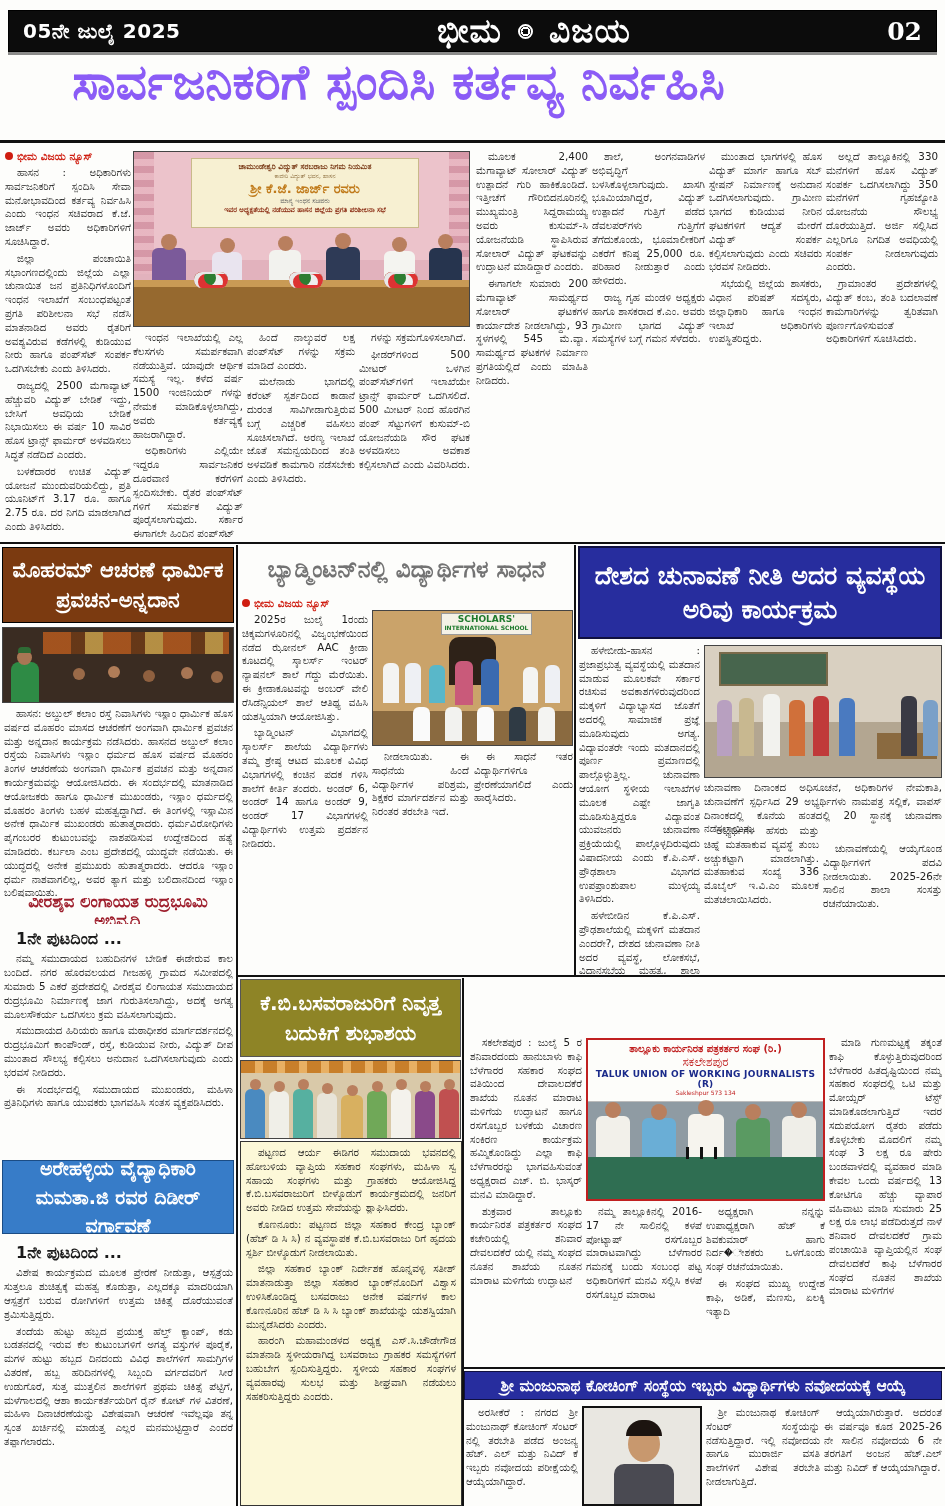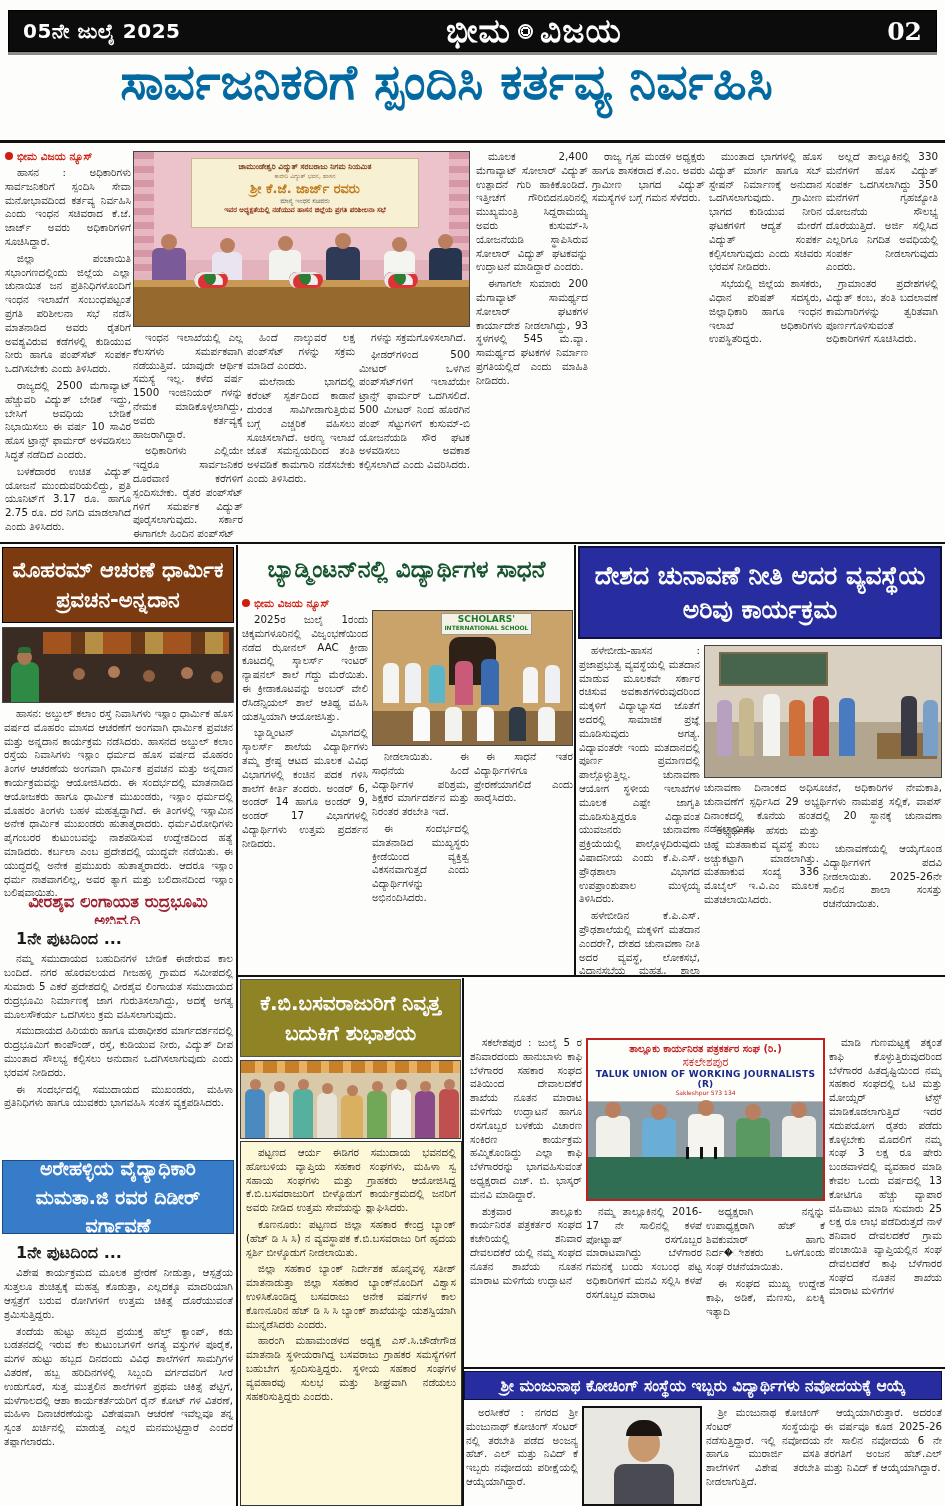--- a/index.html
+++ b/index.html
@@ -10,41 +10,41 @@
     font-family:"DejaVu Sans", sans-serif; color:#161616;
   }
   
   .masthead {
     position:absolute; left:8px; top:10px; width:929px; height:42px;
     background:#0c0c0c; border:1px solid #000;
     display:flex; align-items:center; justify-content:space-between;
     color:#fff; padding:0 14px; box-shadow:0 3px 0 rgba(0,0,0,.45);
   }
   .mast-date { font-size:20px; font-weight:bold; letter-spacing:.5px; }
-  .mast-title { display:flex; align-items:center; gap:7px; font-size:33px; font-weight:bold; letter-spacing:1px; }
+  .mast-title { display:flex; align-items:center; gap:16px; font-size:33px; font-weight:bold; letter-spacing:1px; }
   .emblem { width:15px; height:15px; border-radius:50%; background:radial-gradient(circle at 50% 50%, #0c0c0c 0 3px, #fff 3px 5px, #0c0c0c 5px 6px, #fff 6px); border:2px solid #fff; }
   .mast-page { font-size:25px; font-weight:bold; font-family:"DejaVu Serif", serif; }
   
   .main-headline {
     position:absolute; left:0; top:57px; width:797px; height:82px;
-    color:#0369a1; font-size:49px; font-weight:bold; text-align:center;
-    line-height:1.05; overflow:hidden;margin-left:48px;
+    color:#8b5cf6; font-size:49px; font-weight:bold; text-align:center;
+    line-height:1.05; overflow:hidden;
   }
   
   .rule { position:absolute; background:#111; }
   
   .col { position:absolute; overflow:hidden; font-size:10.3px; line-height:1.34; text-align:justify; color:#1a1a1a; }
   .col p { margin:0 0 3px; text-indent:12px; }
   .byline { display:flex; align-items:center; gap:4px; color:#cf1d10; font-weight:bold; font-size:10.5px; margin-bottom:3px; }
   .bullet { width:8px; height:8px; border-radius:50%; background:#cf1d10; flex:0 0 auto; }
   .contnote { font-weight:bold; font-size:16px; margin:2px 0 3px; text-indent:12px; }
   
   .hl-box { position:absolute; display:flex; align-items:center; justify-content:center; text-align:center; font-weight:bold; overflow:hidden; }
   .hl-moharam { background:#7b3a10; border:1px solid #000; color:#fff; font-size:21px; line-height:1.45; padding:2px 6px; }
-  .hl-green { color:#14532d; font-size:23px; background:transparent; }
+  .hl-green { color:#737373; font-size:23px; background:transparent; }
   .hl-election { background:#272d9e; border:2px solid #101040; color:#fff; font-size:25px; line-height:1.35; padding:2px 10px; }
   .hl-maroon { color:#9e1f2d; font-size:16.5px; }
   .hl-arekal { background:#377cc8; border:1px solid #1b4c84; color:#fff; font-size:19px; line-height:1.5; padding:2px 6px; }
   .hl-kb { background:#8e8426; border:1px solid #555; color:#fff; font-size:20px; line-height:1.5; padding:2px 8px; }
   .hl-coffee { color:#cf1d10; font-size:30px; }
   .hl-coach { background:#272d9e; border:1px solid #101040; color:#fff; font-size:15.5px; padding:0 6px; white-space:nowrap; }
   
   .photo { position:absolute; overflow:hidden; border:1px solid #444; }
   .abs { position:absolute; }
   .fig { position:absolute; border-radius:6px 6px 0 0; }
@@ -156,20 +156,21 @@
   <div class="col" style="left:359px;top:331px;width:111px;height:209px;">
     <p>ಗಳನ್ನು ಸಕ್ರಮಗೊಳಿಸಲಾಗಿದೆ.</p>
     <p>ಫೀಡರ್‌ಗಳಿಂದ 500 ಮೀಟರ್ ಒಳಗಿನ ಪಂಪ್‌ಸೆಟ್‌ಗಳಿಗೆ ಇಲಾಖೆಯೇ ಟ್ರಾನ್ಸ್ ಫಾರ್ಮರ್ ಒದಗಿಸಲಿದೆ. 500 ಮೀಟರ್ ನಿಂದ ಹೊರಗಿನ ಪಂಪ್ ಸೆಟ್ಟುಗಳಿಗೆ ಕುಸುಮ್-ಬಿ ಯೋಜನೆಯಡಿ ಸೌರ ಘಟಕ ಅಳವಡಿಸಲು ಅವಕಾಶ ಕಲ್ಪಿಸಲಾಗಿದೆ ಎಂದು ವಿವರಿಸಿದರು.</p>
   </div>
 
   <div class="col" style="left:476px;top:150px;width:112px;height:390px;">
     <p>ಮೂಲಕ 2,400 ಮೆಗಾವ್ಯಾಟ್ ಸೋಲಾರ್ ವಿದ್ಯುತ್ ಉತ್ಪಾದನೆ ಗುರಿ ಹಾಕಿಕೊಂಡಿದೆ. ಇತ್ತೀಚೆಗೆ ಗೌರಿಬಿದನೂರಿನಲ್ಲಿ ಮುಖ್ಯಮಂತ್ರಿ ಸಿದ್ದರಾಮಯ್ಯ ಅವರು ಕುಸುಮ್-ಸಿ ಯೋಜನೆಯಡಿ ಸ್ಥಾಪಿಸಿರುವ ಸೋಲಾರ್ ವಿದ್ಯುತ್ ಘಟಕವನ್ನು ಉದ್ಘಾಟನೆ ಮಾಡಿದ್ದಾರೆ ಎಂದರು.</p>
     <p>ಈಗಾಗಲೇ ಸುಮಾರು 200 ಮೆಗಾವ್ಯಾಟ್ ಸಾಮರ್ಥ್ಯದ ಸೋಲಾರ್ ಘಟಕಗಳ ಕಾರ್ಯಾದೇಶ ನೀಡಲಾಗಿದ್ದು, 93 ಸ್ಥಳಗಳಲ್ಲಿ 545 ಮೆ.ವ್ಯಾ. ಸಾಮರ್ಥ್ಯದ ಘಟಕಗಳ ನಿರ್ಮಾಣ ಪ್ರಗತಿಯಲ್ಲಿದೆ ಎಂದು ಮಾಹಿತಿ ನೀಡಿದರು.</p>
   </div>
   <div class="col" style="left:592px;top:150px;width:113px;height:390px;">
+    <p>ಶಾಲೆ, ಅಂಗನವಾಡಿಗಳ ಅಭಿವೃದ್ಧಿಗೆ ಬಳಸಿಕೊಳ್ಳಲಾಗುವುದು. ಖಾಸಗಿ ಭೂಮಿಯಾಗಿದ್ದರೆ, ವಿದ್ಯುತ್ ಉತ್ಪಾದನೆ ಗುತ್ತಿಗೆ ಪಡೆದ ಡೆವಲಪರ್‌ಗಳು ಗುತ್ತಿಗೆಗೆ ತೆಗೆದುಕೊಂಡು, ಭೂಮಾಲೀಕರಿಗೆ ಎಕರೆಗೆ ಕನಿಷ್ಠ 25,000 ರೂ. ಪರಿಹಾರ ನೀಡುತ್ತಾರೆ ಎಂದು ಹೇಳಿದರು.</p>
     <p>ರಾಜ್ಯ ಗೃಹ ಮಂಡಳಿ ಅಧ್ಯಕ್ಷರು ಹಾಗೂ ಶಾಸಕರಾದ ಕೆ.ಎಂ. ಅವರು ಗ್ರಾಮೀಣ ಭಾಗದ ವಿದ್ಯುತ್ ಸಮಸ್ಯೆಗಳ ಬಗ್ಗೆ ಗಮನ ಸೆಳೆದರು.</p>
   </div>
   <div class="col" style="left:709px;top:150px;width:113px;height:390px;">
     <p>ಮುಂತಾದ ಭಾಗಗಳಲ್ಲಿ ಹೊಸ ವಿದ್ಯುತ್ ಮಾರ್ಗ ಹಾಗೂ ಸಬ್ ಸ್ಟೇಷನ್ ನಿರ್ಮಾಣಕ್ಕೆ ಅನುದಾನ ಒದಗಿಸಲಾಗುವುದು. ಗ್ರಾಮೀಣ ಭಾಗದ ಕುಡಿಯುವ ನೀರಿನ ಘಟಕಗಳಿಗೆ ಆದ್ಯತೆ ಮೇರೆಗೆ ವಿದ್ಯುತ್ ಸಂಪರ್ಕ ಕಲ್ಪಿಸಲಾಗುವುದು ಎಂದು ಸಚಿವರು ಭರವಸೆ ನೀಡಿದರು.</p>
     <p>ಸಭೆಯಲ್ಲಿ ಜಿಲ್ಲೆಯ ಶಾಸಕರು, ವಿಧಾನ ಪರಿಷತ್ ಸದಸ್ಯರು, ಜಿಲ್ಲಾಧಿಕಾರಿ ಹಾಗೂ ಇಂಧನ ಇಲಾಖೆ ಅಧಿಕಾರಿಗಳು ಉಪಸ್ಥಿತರಿದ್ದರು.</p>
   </div>
   <div class="col" style="left:826px;top:150px;width:112px;height:390px;">
     <p>ಅಲ್ಲದೆ ತಾಲ್ಲೂಕಿನಲ್ಲಿ 330 ಮನೆಗಳಿಗೆ ಹೊಸ ವಿದ್ಯುತ್ ಸಂಪರ್ಕ ಒದಗಿಸಲಾಗಿದ್ದು 350 ಮನೆಗಳಿಗೆ ಗೃಹಜ್ಯೋತಿ ಯೋಜನೆಯ ಸೌಲಭ್ಯ ದೊರೆಯುತ್ತಿದೆ. ಅರ್ಜಿ ಸಲ್ಲಿಸಿದ ಎಲ್ಲರಿಗೂ ನಿಗದಿತ ಅವಧಿಯಲ್ಲಿ ಸಂಪರ್ಕ ನೀಡಲಾಗುವುದು ಎಂದರು.</p>
     <p>ಗ್ರಾಮಾಂತರ ಪ್ರದೇಶಗಳಲ್ಲಿ ವಿದ್ಯುತ್ ಕಂಬ, ತಂತಿ ಬದಲಾವಣೆ ಕಾಮಗಾರಿಗಳನ್ನು ತ್ವರಿತವಾಗಿ ಪೂರ್ಣಗೊಳಿಸುವಂತೆ ಅಧಿಕಾರಿಗಳಿಗೆ ಸೂಚಿಸಿದರು.</p>
   </div>
@@ -236,21 +237,20 @@
     <div class="fig" style="left:150px;top:56px;width:15px;height:36px;background:#f4f4f2;"></div>
     <div class="fig" style="left:172px;top:54px;width:15px;height:38px;background:#eef0f4;"></div>
     <div class="fig" style="left:40px;top:96px;width:17px;height:34px;background:#fafafa;"></div>
     <div class="fig" style="left:72px;top:96px;width:17px;height:34px;background:#f2f2ef;"></div>
     <div class="fig" style="left:104px;top:96px;width:17px;height:34px;background:#fafafa;"></div>
     <div class="fig" style="left:136px;top:96px;width:17px;height:34px;background:#2f3a44;"></div>
     <div class="fig" style="left:165px;top:96px;width:17px;height:34px;background:#f4f4f2;"></div>
   </div>
   <div class="col" style="left:372px;top:750px;width:97px;height:222px;">
     <p>ನೀಡಲಾಯಿತು. ಈ ಸಾಧನೆಯ ಹಿಂದೆ ವಿದ್ಯಾರ್ಥಿಗಳ ಪರಿಶ್ರಮ, ಶಿಕ್ಷಕರ ಮಾರ್ಗದರ್ಶನ ಮತ್ತು ನಿರಂತರ ತರಬೇತಿ ಇದೆ.</p>
-    <p>ಈ ಸಂದರ್ಭದಲ್ಲಿ ಮಾತನಾಡಿದ ಮುಖ್ಯಸ್ಥರು ಕ್ರೀಡೆಯಿಂದ ವ್ಯಕ್ತಿತ್ವ ವಿಕಸನವಾಗುತ್ತದೆ ಎಂದು ವಿದ್ಯಾರ್ಥಿಗಳನ್ನು ಅಭಿನಂದಿಸಿದರು.</p>
   </div>
   <div class="col" style="left:474px;top:750px;width:99px;height:222px;">
     <p>ಈ ಸಾಧನೆ ಇತರ ವಿದ್ಯಾರ್ಥಿಗಳಿಗೂ ಪ್ರೇರಣೆಯಾಗಲಿದೆ ಎಂದು ಹಾರೈಸಿದರು.</p>
   </div>
 
   <div class="hl-box hl-election" style="left:578px;top:546px;width:364px;height:93px;">ದೇಶದ ಚುನಾವಣೆ ನೀತಿ ಅದರ ವ್ಯವಸ್ಥೆಯ ಅರಿವು ಕಾರ್ಯಕ್ರಮ</div>
   <div class="col" style="left:579px;top:644px;width:121px;height:330px;">
     <p>ಹಳೇಬೀಡು-ಹಾಸನ : ಪ್ರಜಾಪ್ರಭುತ್ವ ವ್ಯವಸ್ಥೆಯಲ್ಲಿ ಮತದಾನ ಮಾಡುವ ಮೂಲಕವೇ ಸರ್ಕಾರ ರಚಿಸುವ ಅವಕಾಶಗಳಿರುವುದರಿಂದ ಮಕ್ಕಳಿಗೆ ವಿದ್ಯಾಭ್ಯಾಸದ ಜೊತೆಗೆ ಅದರಲ್ಲಿ ಸಾಮಾಜಿಕ ಪ್ರಜ್ಞೆ ಮೂಡಿಸುವುದು ಅಗತ್ಯ. ವಿದ್ಯಾವಂತರೇ ಇಂದು ಮತದಾನದಲ್ಲಿ ಪೂರ್ಣ ಪ್ರಮಾಣದಲ್ಲಿ ಪಾಲ್ಗೊಳ್ಳುತ್ತಿಲ್ಲ. ಚುನಾವಣಾ ಆಯೋಗ ಸ್ಥಳೀಯ ಇಲಾಖೆಗಳ ಮೂಲಕ ಎಷ್ಟೇ ಜಾಗೃತಿ ಮೂಡಿಸುತ್ತಿದ್ದರೂ ವಿದ್ಯಾವಂತ ಯುವಜನರು ಚುನಾವಣಾ ಪ್ರಕ್ರಿಯೆಯಲ್ಲಿ ಪಾಲ್ಗೊಳ್ಳದಿರುವುದು ವಿಷಾದನೀಯ ಎಂದು ಕೆ.ಪಿ.ಎಸ್. ಪ್ರೌಢಶಾಲಾ ವಿಭಾಗದ ಉಪಪ್ರಾಂಶುಪಾಲ ಮುಳ್ಳಯ್ಯ ತಿಳಿಸಿದರು.</p>
     <p>ಹಳೇಬೀಡಿನ ಕೆ.ಪಿ.ಎಸ್. ಪ್ರೌಢಶಾಲೆಯಲ್ಲಿ ಮಕ್ಕಳಿಗೆ ಮತದಾನ ಎಂದರೇ?, ದೇಶದ ಚುನಾವಣಾ ನೀತಿ ಅದರ ವ್ಯವಸ್ಥೆ, ಲೋಕಸಭೆ, ವಿಧಾನಸಭೆಯ ಮಹತ್ವ, ಶಾಲಾ ಸಂಸತ್ತಿನ ಪರಿಚಯ ಕಾರ್ಯಕ್ರಮ ನಡೆಯಿತು.</p>
   </div>

